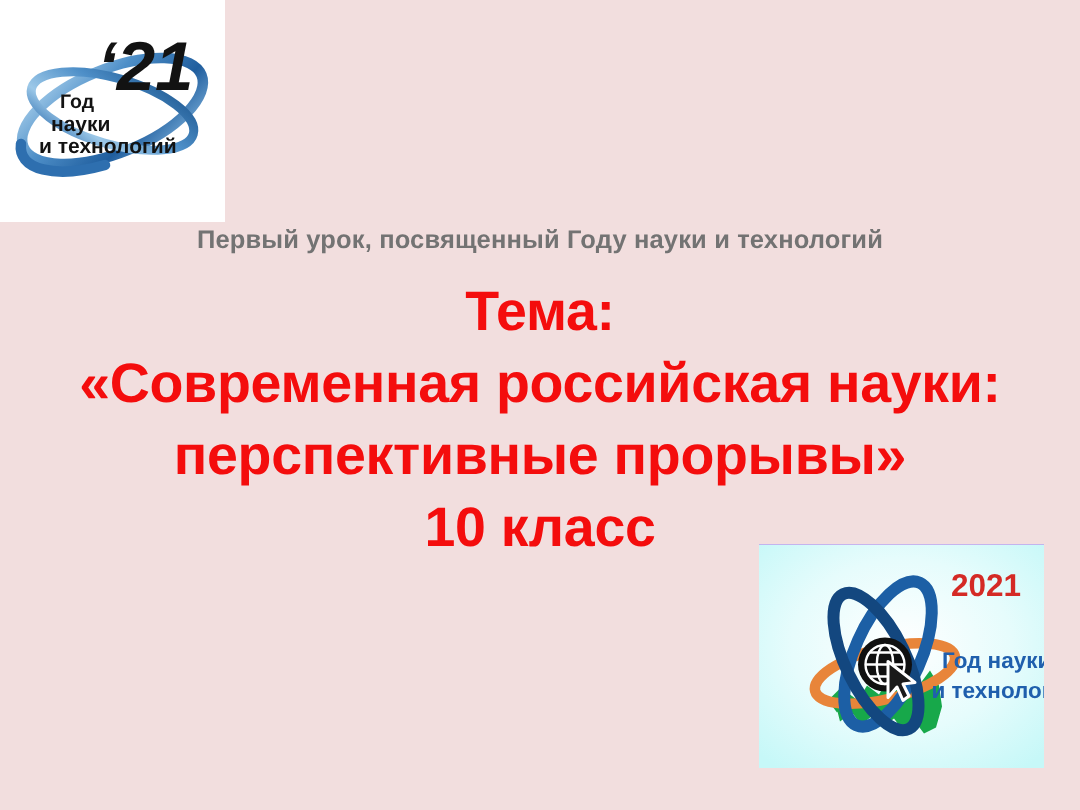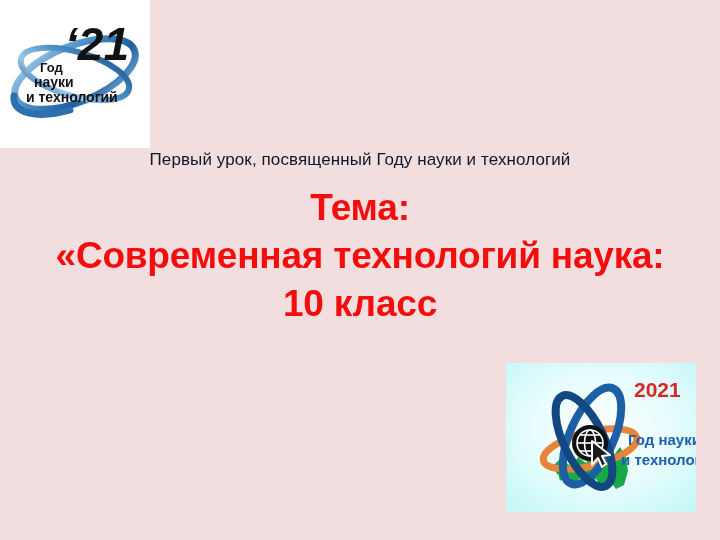--- a/index.html
+++ b/index.html
@@ -51,22 +51,22 @@
   }
 
   
   .subtitle {
     position: absolute;
     left: 0;
     top: 150px;
     width: 720px;
     text-align: center;
     font-size: 17px;
-    font-weight: normal;
-    color: #0f172a;
+    font-weight: bold;
+    color: #737373;
     letter-spacing: 0.1px;
     white-space: nowrap;
   }
 
   .title-block {
     position: absolute;
     left: 0;
     top: 184px;
     width: 720px;
     text-align: center;
@@ -120,21 +120,22 @@
       <text x="26" y="102" font-family="'Liberation Sans', sans-serif" font-size="14" font-weight="bold" fill="#121212" text-anchor="start">и технологий</text>
 
       <path d="M 14 96 A 64 28 -22 0 0 70 110" fill="none" stroke="#2E6FAF" stroke-width="7" stroke-linecap="round"></path>
     </svg>
   </div>
 
   <div class="subtitle">Первый урок, посвященный Году науки и технологий</div>
 
   <div class="title-block">
     <span class="title-line">Тема:</span>
-    <span class="title-line">«Современная технологий наука:</span>
+    <span class="title-line">«Современная российская науки:</span>
+    <span class="title-line">перспективные прорывы»</span>
     <span class="title-line">10 класс</span>
   </div>
 
   <div class="logo-card-bottom">
     <svg viewBox="0 0 190 149" xmlns="http://www.w3.org/2000/svg" aria-hidden="true">
       <defs>
         <radialGradient id="cyanGlow" cx="50%" cy="45%" r="70%">
           <stop offset="0%" stop-color="#FFFFFF"></stop>
           <stop offset="55%" stop-color="#E6FCFC"></stop>
           <stop offset="100%" stop-color="#C6F8F8"></stop>

